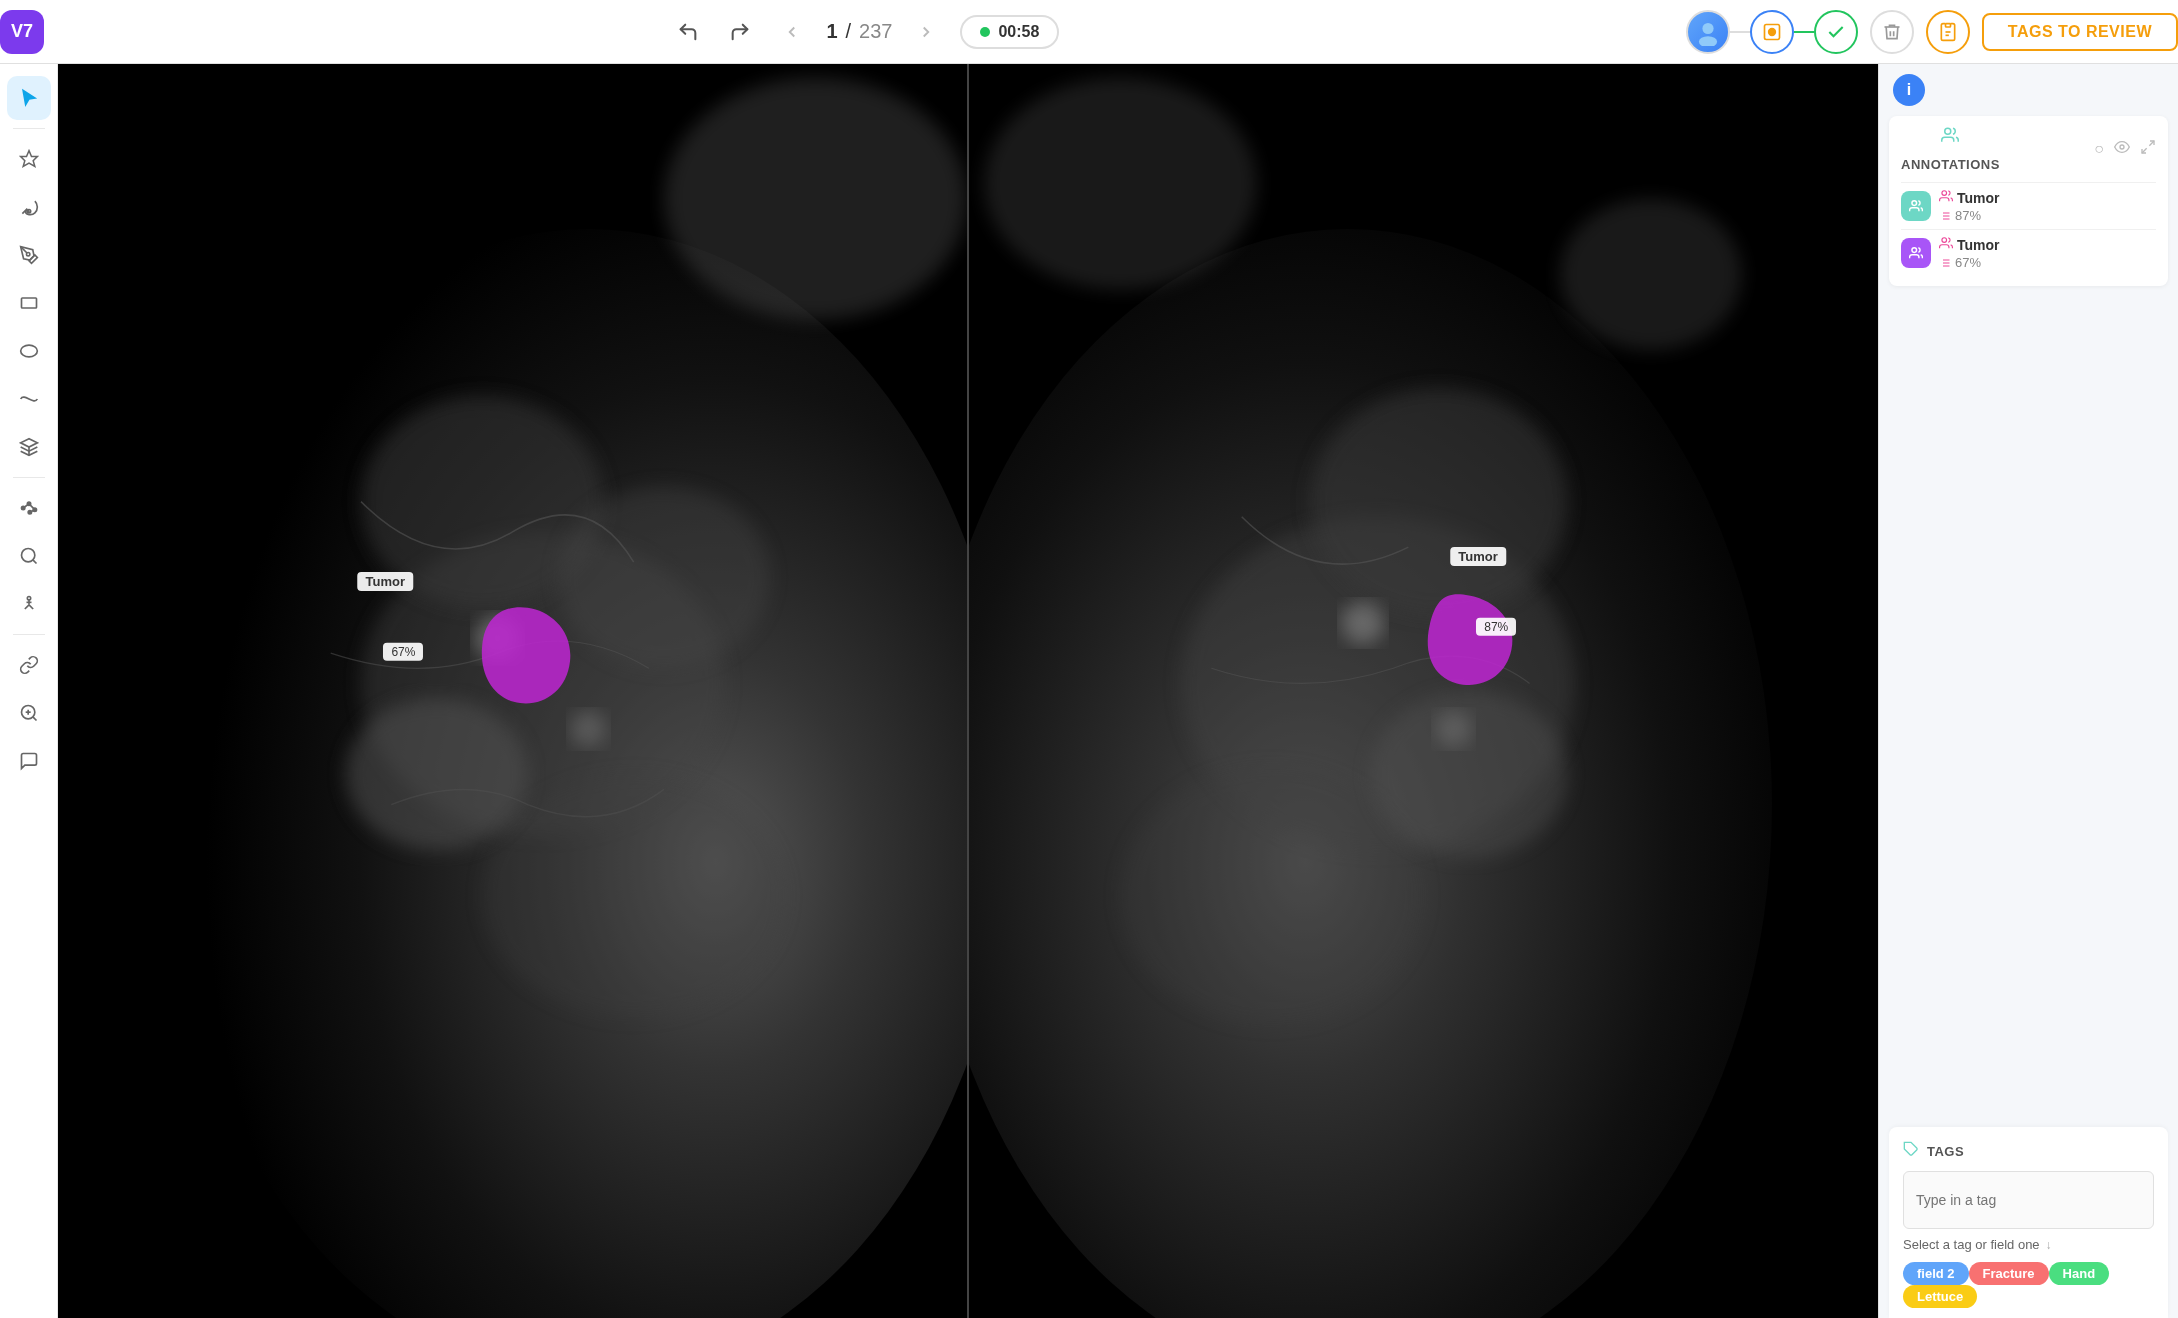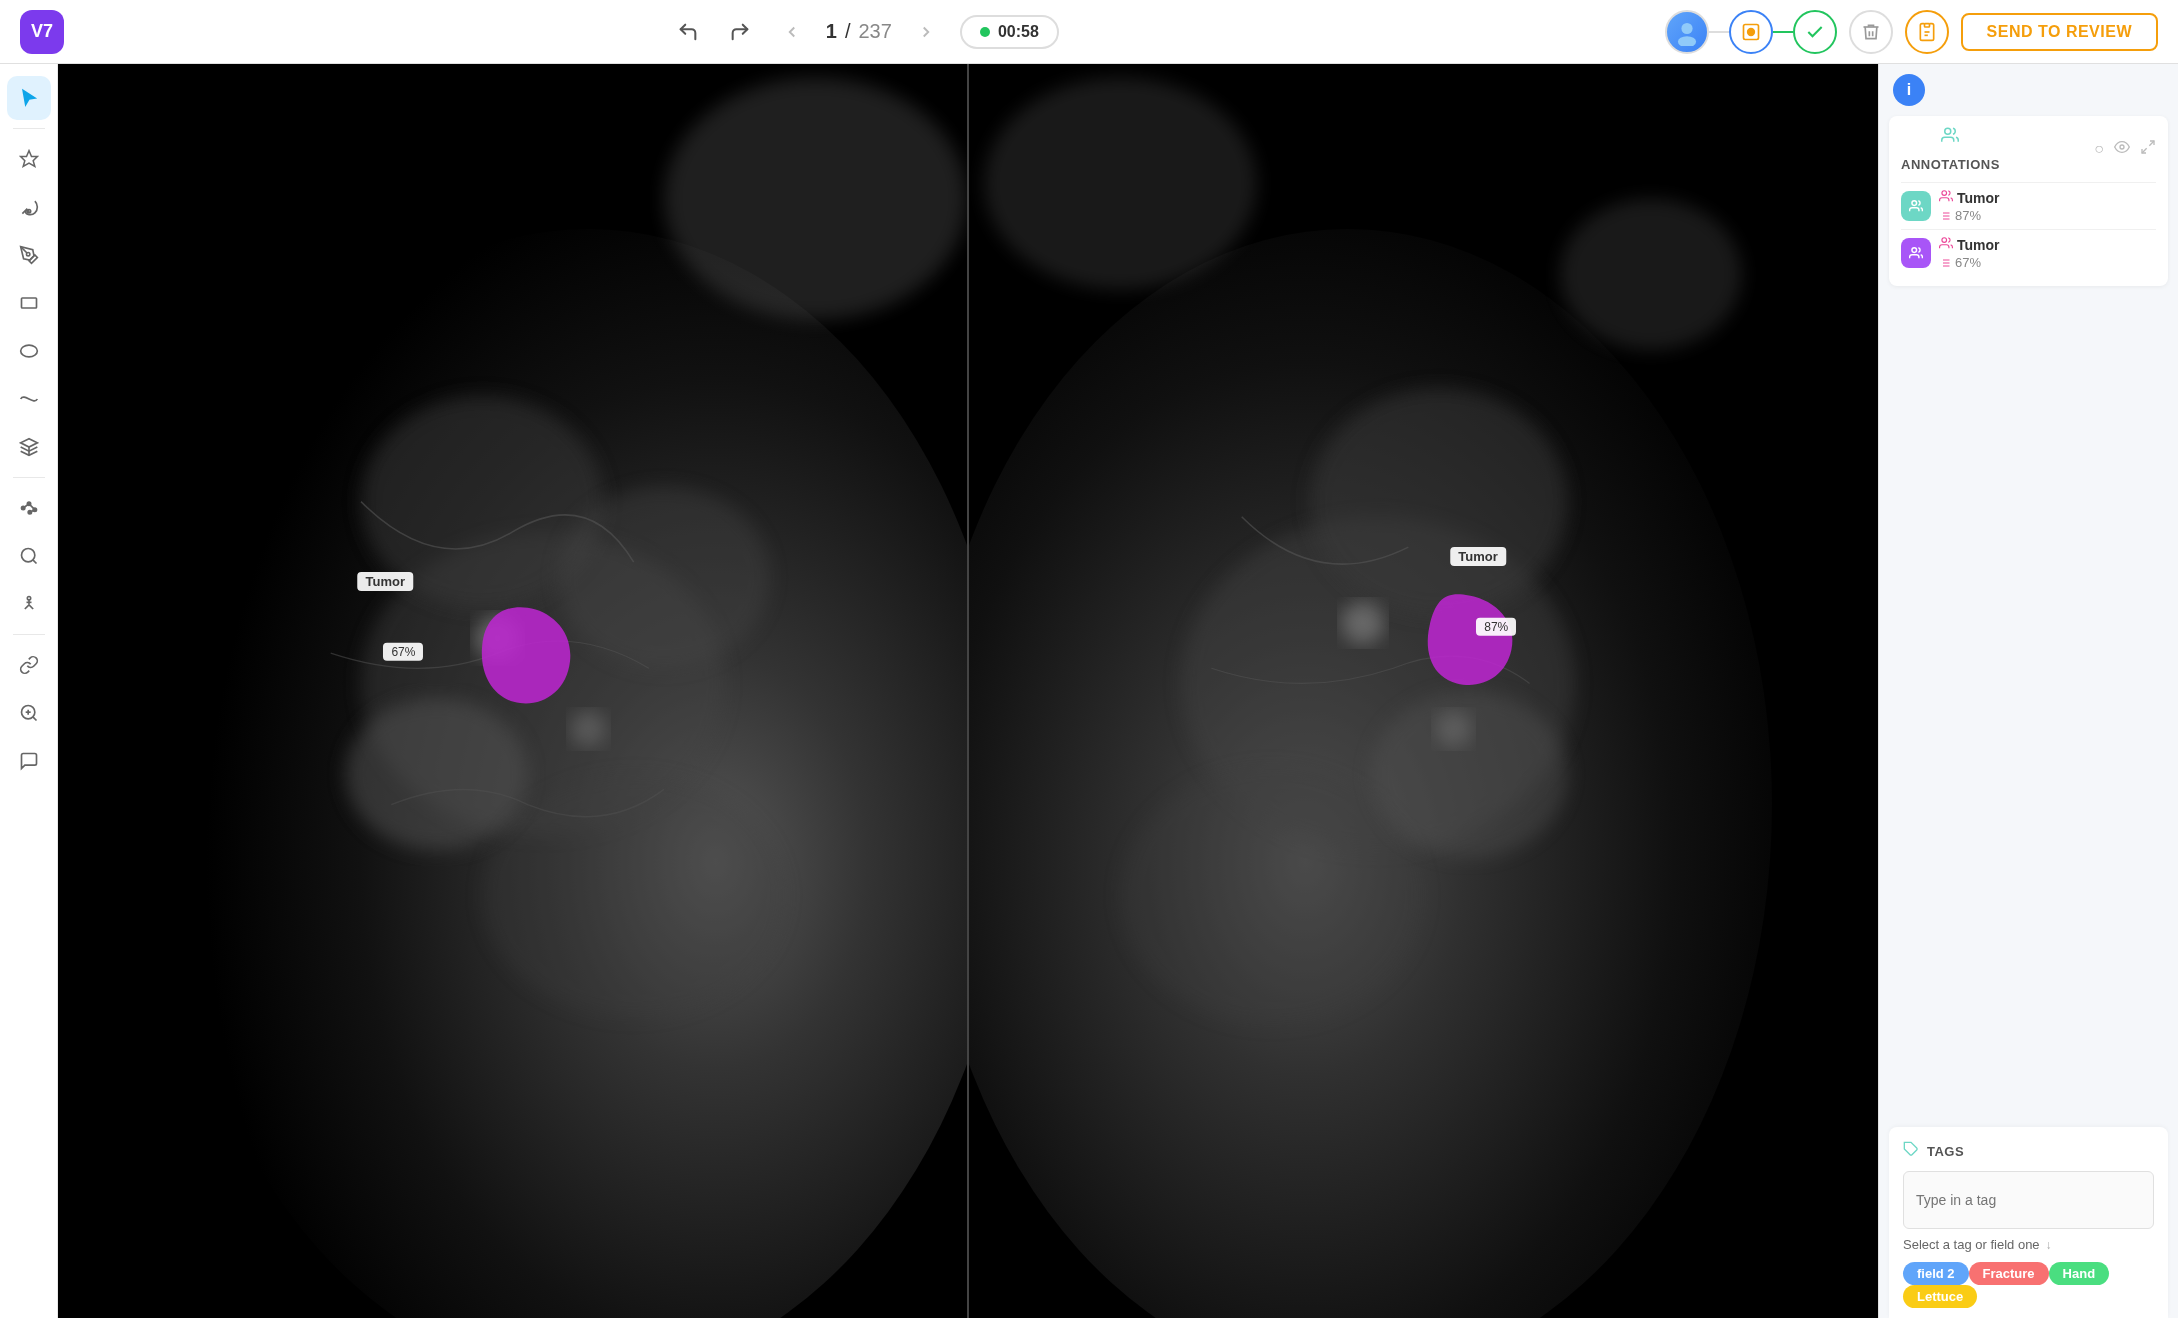--- a/index.html
+++ b/index.html
@@ -5,21 +5,21 @@
     * { margin: 0; padding: 0; box-sizing: border-box; }
     body { width: 2178px; height: 1318px; background: #1a1a2e; font-family: -apple-system, BlinkMacSystemFont, 'Segoe UI', sans-serif; overflow: hidden; display: flex; flex-direction: column; }
 
     
     .top-bar {
       height: 64px;
       background: #fff;
       display: flex;
       align-items: center;
       justify-content: space-between;
-      padding: 0 20px;
+      padding: 0 0;
       border-bottom: 1px solid #e0e0e0;
       z-index: 10;
       flex-shrink: 0;
     }
     .top-bar-left { display: flex; align-items: center; gap: 8px; }
     .logo-btn {
       width: 44px; height: 44px;
       background: #7c3aed;
       border-radius: 12px;
       display: flex; align-items: center; justify-content: center;
@@ -326,21 +326,21 @@
         </svg>
     </div>
     <div class="clipboard-btn">
       <svg width="20" height="20" viewBox="0 0 24 24" fill="none" stroke="#f59e0b" stroke-width="2">
           <rect x="9" y="2" width="6" height="4" rx="1"></rect>
           <path d="M9 2H6a2 2 0 0 0-2 2v16a2 2 0 0 0 2 2h12a2 2 0 0 0 2-2V4a2 2 0 0 0-2-2h-3"></path>
           <line x1="9" y1="12" x2="15" y2="12"></line>
           <line x1="9" y1="16" x2="13" y2="16"></line>
         </svg>
     </div>
-    <button class="send-review-btn">SEND TO REVIEW</button>
+    <button class="send-review-btn">TAGS TO REVIEW</button>
   </div>
 </div>
 
 <div class="main-area">
 
   <div class="left-toolbar">
 
     <button class="tool-btn active">
       <svg width="20" height="20" viewBox="0 0 24 24" fill="none" stroke="#0ea5e9" stroke-width="2">
           <path d="M5 3l14 9-7 1-4 7z" fill="#0ea5e9"></path>

